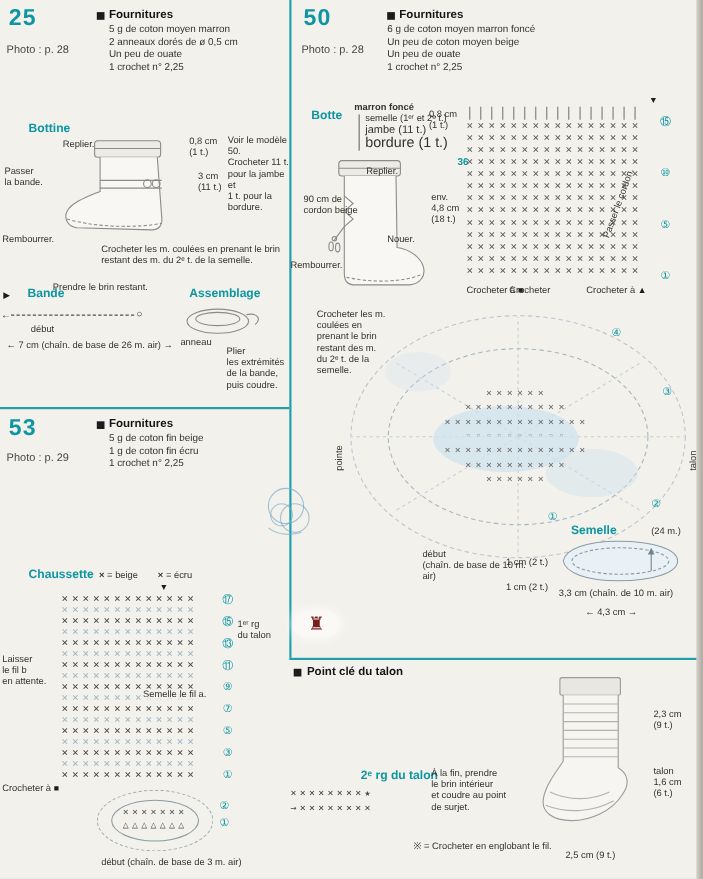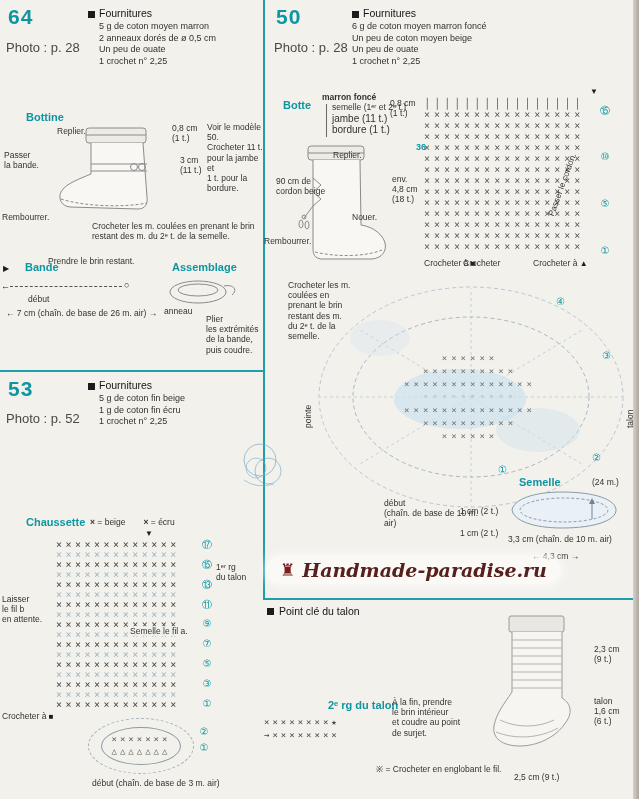--- a/index.html
+++ b/index.html
@@ -1,22 +1,22 @@
 <!DOCTYPE html>
 <html><head>
 <meta charset="utf-8">
 <style>
   *{margin:0;padding:0;box-sizing:border-box}
   html,body{background:#9a968e}
   #page{position:relative;width:639px;height:799px;background:#f3f1ec;overflow:hidden;
         font-family:"Liberation Sans",sans-serif;color:#34322e}
   .abs{position:absolute}
   .num{font-size:21px;font-weight:bold;color:#0d96a2;letter-spacing:1px}
-  .photo{font-size:13px;color:#4a4844}
-  .fourn{font-size:10.5px;font-weight:normal;color:#151515}
+  .photo{font-size:10px;color:#4a4844}
+  .fourn{font-size:10.5px;font-weight:bold;color:#151515}
   .sec{font-size:11px;font-weight:bold;color:#0d96a2}
   .lbl{font-size:8.5px;line-height:1.2;color:#34322e}
   .pre{white-space:pre-line}
   .supplies li{list-style:none;font-size:9px;line-height:11.5px;color:#34322e}
   .sq{width:7px;height:7px;background:#1c1c1c}
   .vline{width:2px;background:#1f9fab}
   .hline{height:2px;background:#1f9fab}
   .chart .row{font-family:"DejaVu Sans Mono",monospace;white-space:nowrap}
   .chart50 .row{font-size:10px;letter-spacing:4px;line-height:11px;color:#5c5c5c}
   .chart53 .row{font-size:10px;letter-spacing:3.5px;line-height:10px;color:#474747}
@@ -47,21 +47,21 @@
 <body>
 
 <div id="page">
 
   <div class="abs vline" style="left:263px;top:0;height:598px"></div>
   <div class="abs hline" style="left:0;top:370px;width:263px"></div>
   <div class="abs hline" style="left:263px;top:598px;width:372px"></div>
   <div class="abs edge" style="left:633px;top:0;width:6px;height:799px"></div>
 
   <section>
-    <div class="abs num" style="left:8px;top:5px">64</div>
+    <div class="abs num" style="left:8px;top:5px">25</div>
     <div class="abs photo" style="left:6px;top:40px">Photo : p. 28</div>
     <div class="abs sq" style="left:88px;top:11px"></div>
     <div class="abs fourn" style="left:99px;top:7px">Fournitures</div>
     <ul class="abs supplies" style="left:99px;top:21px">
 
     <li>5 g de coton moyen marron</li>
         <li>2 anneaux dorés de ø 0,5 cm</li>
         <li>Un peu de ouate</li>
         <li>1 crochet n° 2,25</li>
       </ul>
@@ -111,21 +111,21 @@
     </svg>
     <div class="abs lbl" style="left:164px;top:306px">anneau</div>
     <div class="abs lbl pre" style="left:206px;top:314px;width:58px">Plier
 les extrémités
 de la bande,
 puis coudre.</div>
   </section>
 
   <section>
     <div class="abs num" style="left:8px;top:377px">53</div>
-    <div class="abs photo" style="left:6px;top:411px">Photo : p. 52</div>
+    <div class="abs photo" style="left:6px;top:411px">Photo : p. 29</div>
     <div class="abs sq" style="left:88px;top:383px"></div>
     <div class="abs fourn" style="left:99px;top:379px">Fournitures</div>
     <ul class="abs supplies" style="left:99px;top:393px">
 
     <li>5 g de coton fin beige</li>
         <li>1 g de coton fin écru</li>
         <li>1 crochet n° 2,25</li>
       </ul>
 
     <div class="abs sec" style="left:26px;top:516px">Chaussette</div>
@@ -214,21 +214,21 @@
         <li>1 crochet n° 2,25</li>
       </ul>
 
     <div class="abs sec" style="left:283px;top:99px">Botte</div>
     <div class="abs lbl" style="left:322px;top:92px;font-weight:bold">marron foncé</div>
     <div class="abs brk" style="left:326px;top:104px;height:33px"></div>
     <ul class="abs supplies" style="left:332px;top:102px">
 
     <li style="font-size:8.5px;line-height:11px">semelle (1ᵉʳ et 2ᵉ t.)</li>
         <li style="font-size:10px;line-height:11px">jambe (11 t.)</li>
-        <li style="font-size:10px;line-height:11px">bordure (1 t.)</li>
+        <li style="font-size:13px;line-height:11px">bordure (1 t.)</li>
       </ul>
 
     <svg class="abs" style="left:280px;top:138px" width="115" height="132" viewBox="0 0 115 132">
       <rect x="28" y="8" width="56" height="14" rx="3" fill="#ecebe4" stroke="#8b8b8b"></rect>
       <line x1="28" y1="15" x2="84" y2="15" stroke="#8b8b8b"></line>
       <path d="M33 22 L33 110 C33 117 35 120 41 121 L92 121 C102 120 107 113 105 105 C103 97 94 89 81 87 L80 22" fill="#f8f7f3" stroke="#8b8b8b"></path>
       <path d="M35 114 C55 119 85 119 102 112" stroke="#8b8b8b" fill="none" stroke-dasharray="3 2"></path>
       <polyline points="33,40 41,47 33,54 41,61 33,68" fill="none" stroke="#8b8b8b"></polyline>
       <line x1="33" y1="68" x2="24" y2="80" stroke="#8b8b8b"></line>
       <circle cx="24" cy="79" r="2" fill="none" stroke="#8b8b8b"></circle>
@@ -342,21 +342,20 @@
 
   <svg class="abs" style="left:230px;top:438px" width="62" height="56" viewBox="0 0 62 56">
     <circle cx="30" cy="22" r="16" fill="none" stroke="#79aac9" opacity="0.7"></circle>
     <circle cx="26" cy="30" r="10" fill="none" stroke="#79aac9" opacity="0.6"></circle>
     <circle cx="38" cy="33" r="13" fill="none" stroke="#5d93b5" opacity="0.5"></circle>
     <path d="M14 42 q12 9 30 4" stroke="#79aac9" fill="none" opacity="0.6"></path>
   </svg>
 
   <div class="abs wm" style="left:266px;top:556px">
     <span class="orn">♜</span>
-    <span class="txt">Handmade-paradise.ru</span>
   </div>
 
   <section>
     <div class="abs sq" style="left:267px;top:608px"></div>
     <div class="abs fourn" style="left:279px;top:605px">Point clé du talon</div>
     <ul class="abs" style="left:266px;top:621px;width:198px;list-style:none">
 
       </ul>
 
     <div class="abs sec" style="left:328px;top:699px">2ᵉ rg du talon</div>

